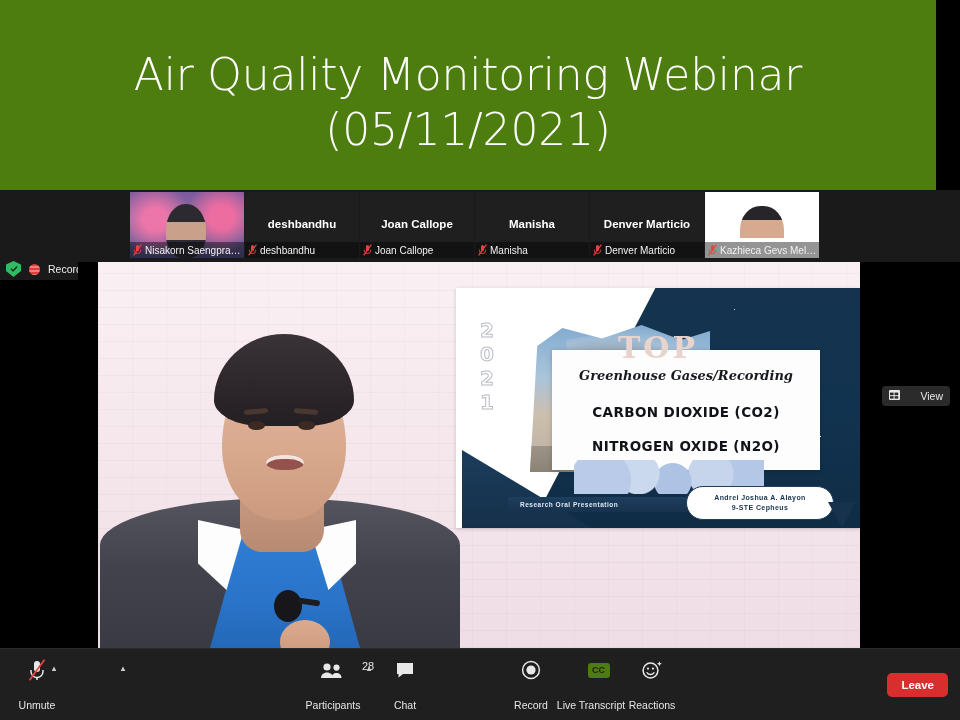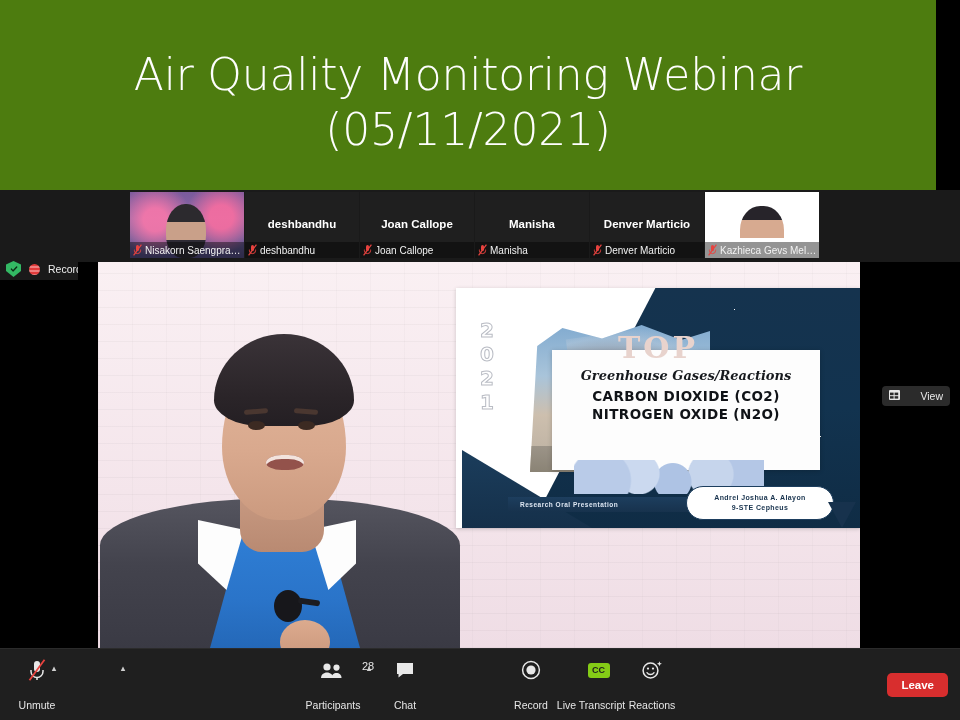--- a/index.html
+++ b/index.html
@@ -254,21 +254,21 @@
     color:#e8d3cd; letter-spacing:3px; z-index:1;
   }
   .deck-script {
     position:relative; z-index:2; margin-top:14px;
     font-family:"DejaVu Serif", serif; font-style:italic; font-weight:bold;
     font-size:13px; color:#16191d; white-space:nowrap;
   }
   .deck-list { position:relative; z-index:2; margin-top:5px; text-align:center; }
   .deck-list div {
     font-family:"DejaVu Sans", sans-serif; font-weight:bold; font-size:13.5px;
-    color:#101317; letter-spacing:.4px; line-height:1.32; white-space:nowrap;
+    color:#101317; letter-spacing:.4px; line-height:1.32; white-space:nowrap;margin-top:16px;
   }
   .deck-flowers {
     position:absolute; left:118px; bottom:34px; width:190px; height:34px;
     background:
       radial-gradient(circle at 14% 60%, #b9cbe8 0 18%, transparent 19%),
       radial-gradient(circle at 34% 40%, #cbd9ef 0 16%, transparent 17%),
       radial-gradient(circle at 52% 64%, #aec3e4 0 18%, transparent 19%),
       radial-gradient(circle at 72% 42%, #c6d5ec 0 16%, transparent 17%),
       radial-gradient(circle at 88% 62%, #b4c7e6 0 18%, transparent 19%);
   }
@@ -315,21 +315,21 @@
     color:#fff; font-size:11.5px; font-weight:bold;
   }
   .badge-cnt {
     position:absolute; left:42px; top:3px; color:#e6e6e6; font-size:11px;
   }
   .ss-box {
     width:20px; height:18px; background:#30d158; border-radius:3px;
     display:flex; align-items:center; justify-content:center;
   }
   .cc-box {
-    width:22px; height:15px; background:#84cc16; border-radius:3px;
+    width:22px; height:15px; background:#4d7c0f; border-radius:3px;
     color:#1f1f1f; font-size:9px; font-weight:bold;
     display:flex; align-items:center; justify-content:center;margin-left:15px;
   }
 </style>
 </head>
 <body>
 
 <div id="root">
 
   <div class="title-area">
@@ -517,21 +517,21 @@
             <span>0</span>
             <span>2</span>
             <span>1</span>
           </div>
 
           <div class="deck-tri"></div>
 
           <div class="deck-top">TOP</div>
 
           <div class="deck-card">
-            <div class="deck-script">Greenhouse Gases/Reactions</div>
+            <div class="deck-script">Greenhouse Gases/Recording</div>
             <div class="deck-list">
               <div>CARBON DIOXIDE (CO2)</div>
               <div>NITROGEN OXIDE (N2O)</div>
             </div>
           </div>
 
           <div class="deck-flowers"></div>
 
           <div class="deck-bar">
             <span>Research Oral Presentation</span>

